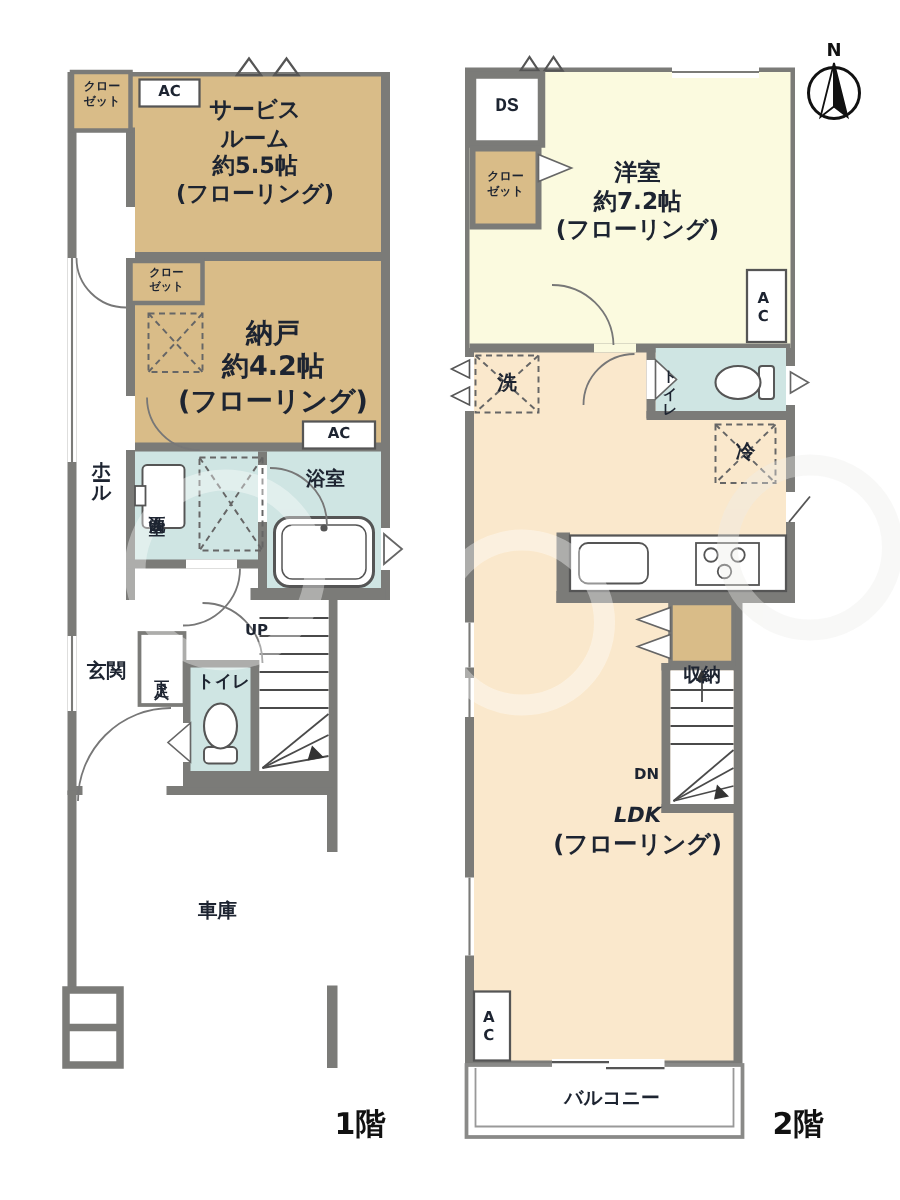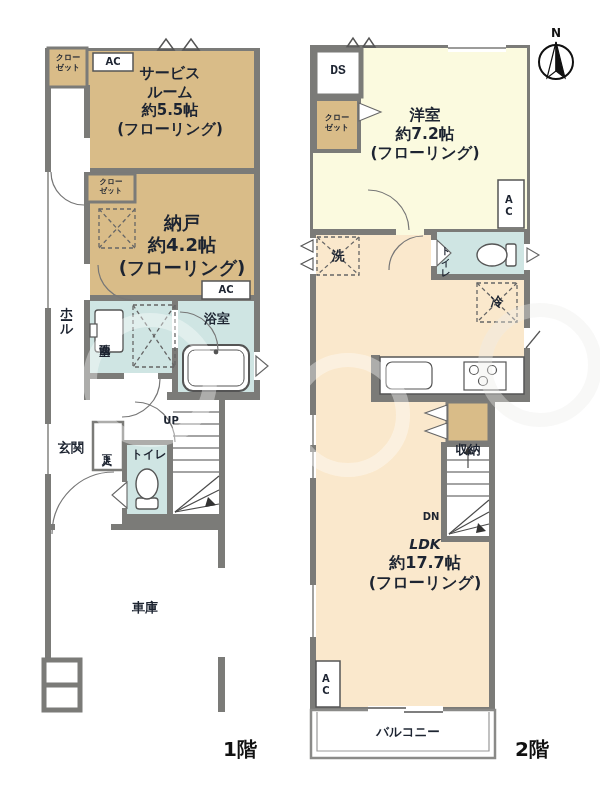--- a/index.html
+++ b/index.html
@@ -319,20 +319,19 @@
     <div>(フローリング)</div>
   </div>
   <div class="lbl v" style="left:502px;top:186px;height:40px;font-size:10px;">AC</div>
   <div class="lbl" style="left:326px;top:248px;width:24px;font-size:13px;">洗</div>
   <div class="lbl v" style="left:440px;top:238px;height:38px;font-size:9.5px;">トイレ</div>
   <div class="lbl" style="left:485px;top:294px;width:24px;font-size:13px;">冷</div>
   <div class="lbl" style="left:446px;top:413px;width:44px;font-size:12.5px;margin-top:29px;">収納</div>
   <div class="lbl" style="left:418px;top:511px;width:26px;font-size:10px;">DN</div>
   <div class="lbl" style="left:345px;top:536px;width:160px;font-size:16px;">
     <div class="big">LDK</div>
-    <div>約17.7帖</div>
     <div>(フローリング)</div>
   </div>
   <div class="lbl v" style="left:319px;top:666px;height:38px;font-size:10px;">AC</div>
   <div class="lbl" style="left:333px;top:724px;width:150px;font-size:12.5px;">バルコニー</div>
   <div class="lbl blk" style="left:506px;top:737px;width:52px;font-size:20px;">2階</div>
 
 </div>
 
 </body></html>

